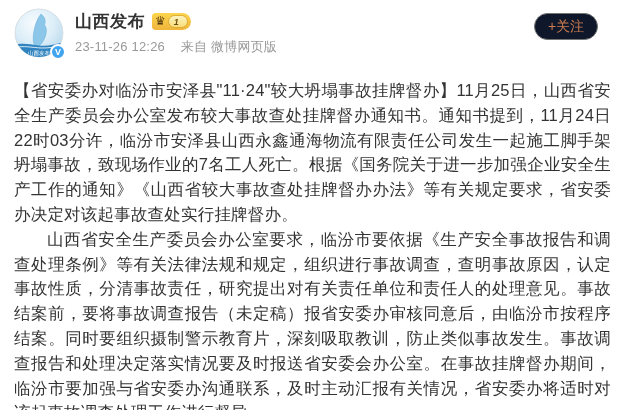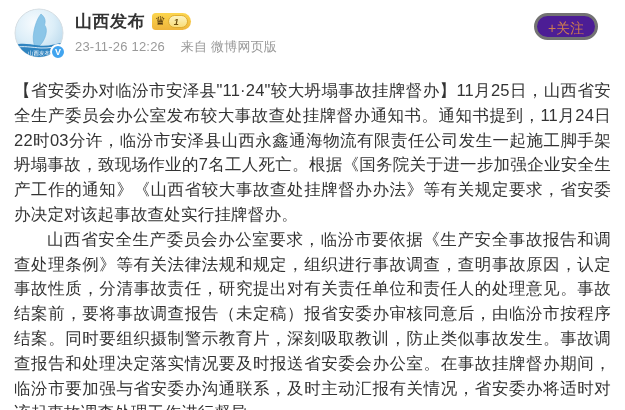--- a/index.html
+++ b/index.html
@@ -30,21 +30,21 @@
     margin-left:2px; height:13px; line-height:12px; padding:0 8px 0 5px;
     background:linear-gradient(180deg,#fdf3c0,#f8dd7a);
     border:1px solid #dfae33; border-radius:8px;
     font-size:9px; font-style:italic; font-weight:bold; color:#6d4e0d;
   }
   .meta-row { margin-top:5px; font-size:13px; color:#999; letter-spacing:0.2px; }
   .meta-source { margin-left:12px;text-align:center; }
 
   .follow-btn {
     position:absolute; right:13px; top:5px; width:64px; height:27px;
-    border:3px solid #737373; border-radius:14px; background:#4c1d95;
+    border:1px solid #737373; border-radius:14px; background:#0f172a;
     color:#cd7d4f; font-size:14px; text-align:center; line-height:25px;
     cursor:pointer; font-family:inherit;
   }
 
   
   .content { margin-top:20px; }
   .content p {
     font-size:16.5px; line-height:24.8px; color:#333;
     letter-spacing:0.2px; text-align:justify;
   }

